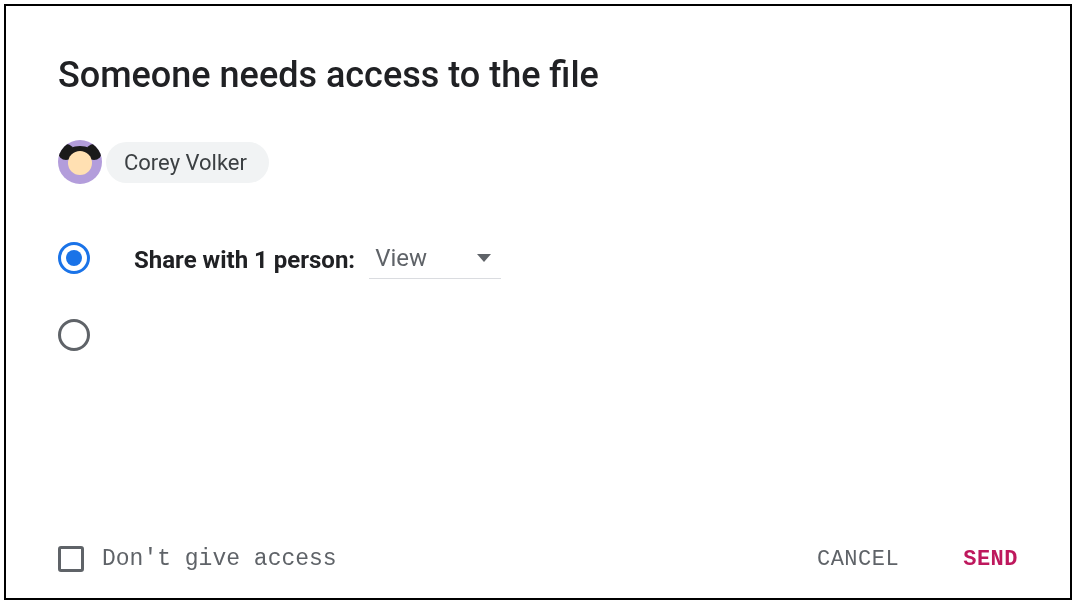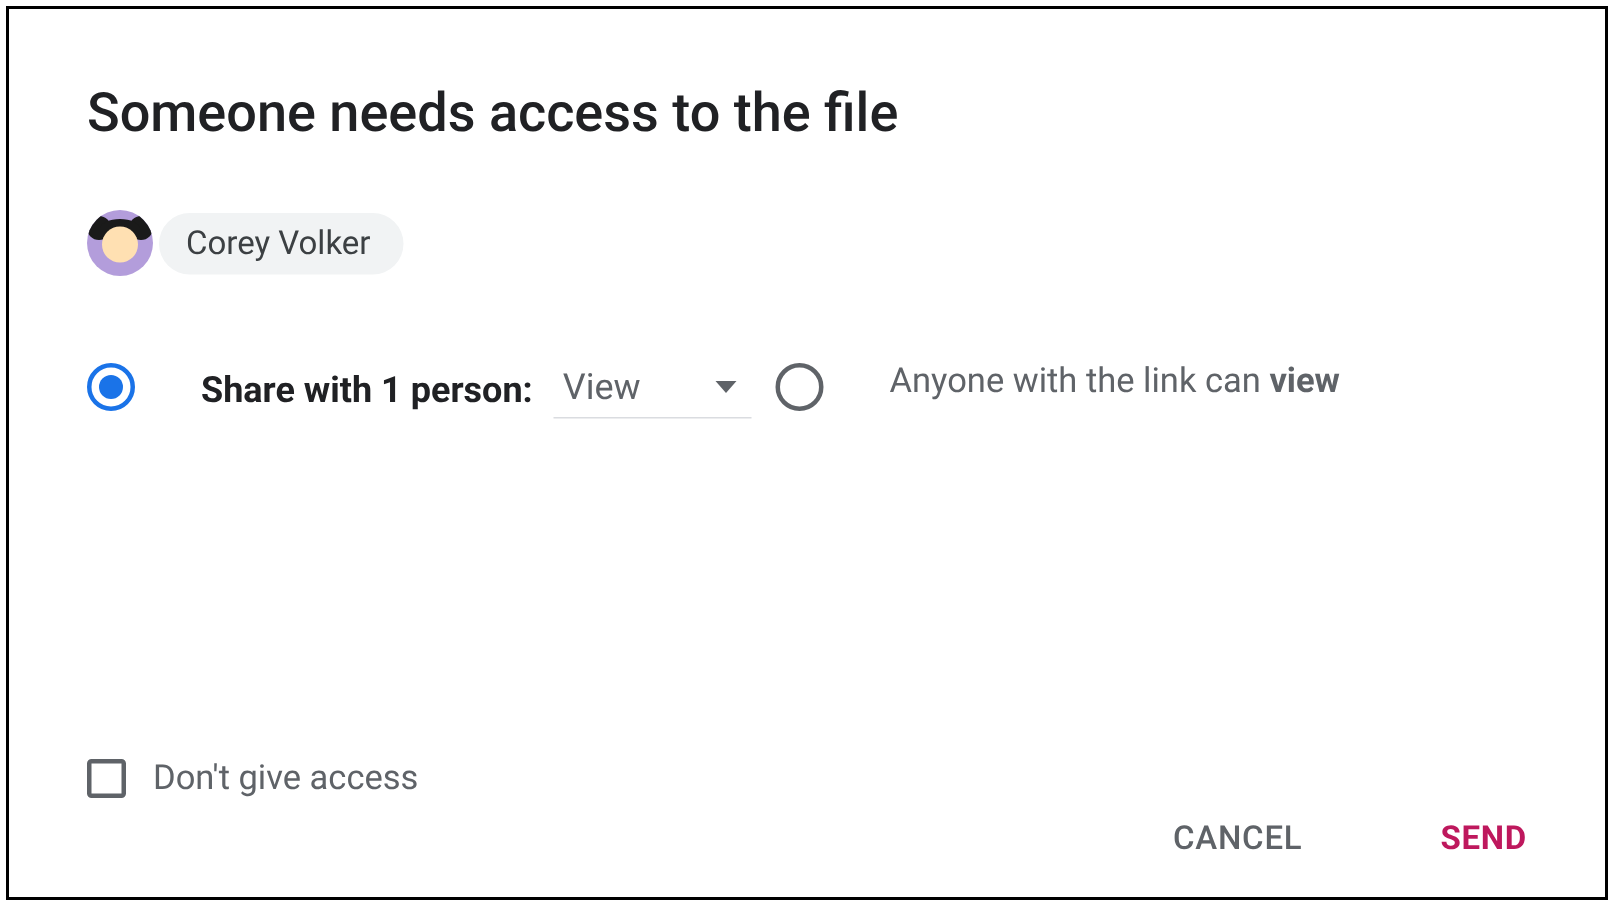--- a/index.html
+++ b/index.html
@@ -91,22 +91,22 @@
       color: #3c4043;
       z-index: -1;
       position: relative;
     }
     .avatar-wrap {
       z-index: 1;
       position: relative;
     }
     .options {
       display: flex;
-      flex-direction: row;
-      gap: 16px;
+      flex-direction: column;
+      gap: 38px;
     }
     .option-row {
       display: flex;
       align-items: flex-start;
       gap: 44px;
     }
     .radio {
       width: 32px;
       height: 32px;
       border-radius: 50%;
@@ -169,42 +169,43 @@
     .option-sub strong {
       font-weight: 700;
       color: #5f6368;
     }
     .footer {
       position: absolute;
       bottom: 26px;
       left: 52px;
       right: 52px;
       display: flex;
-      align-items: flex-start;
+      align-items: flex-end;
       justify-content: space-between;
+      font-family: Liberation Mono, monospace;
     }
     .footer-left {
       display: flex;
       align-items: center;
       gap: 18px;
     }
     .checkbox {
       width: 26px;
       height: 26px;
       border: 3px solid #5f6368;
       border-radius: 3px;
       cursor: pointer;
     }
     .footer-label {
       font-size: 23px;
       color: #5f6368;
     }
     .footer-buttons {
       display: flex;
-      gap: 92px;
+      gap: 64px;
       align-items: center;
       margin-top: 42px;
     }
     .btn {
       font-size: 22px;
       font-weight: 500;
       letter-spacing: 0.5px;
       cursor: pointer;
       background: none;
       border: none;
@@ -248,23 +249,20 @@
             <span>View</span>
             <span class="dropdown-arrow"></span>
           </div>
         </div>
       </div>
     </div>
 
     <div class="option-row">
       <div class="radio radio-unselected"></div>
       <div class="option-content">
-        <div class="option-sub">
-          <span>Anyone with the link can </span><strong>view</strong>
-        </div>
       </div>
     </div>
   </div>
 
   <div class="footer">
     <div class="footer-left">
       <div class="checkbox"></div>
       <span class="footer-label">Don't give access</span>
     </div>
     <div class="footer-buttons">

